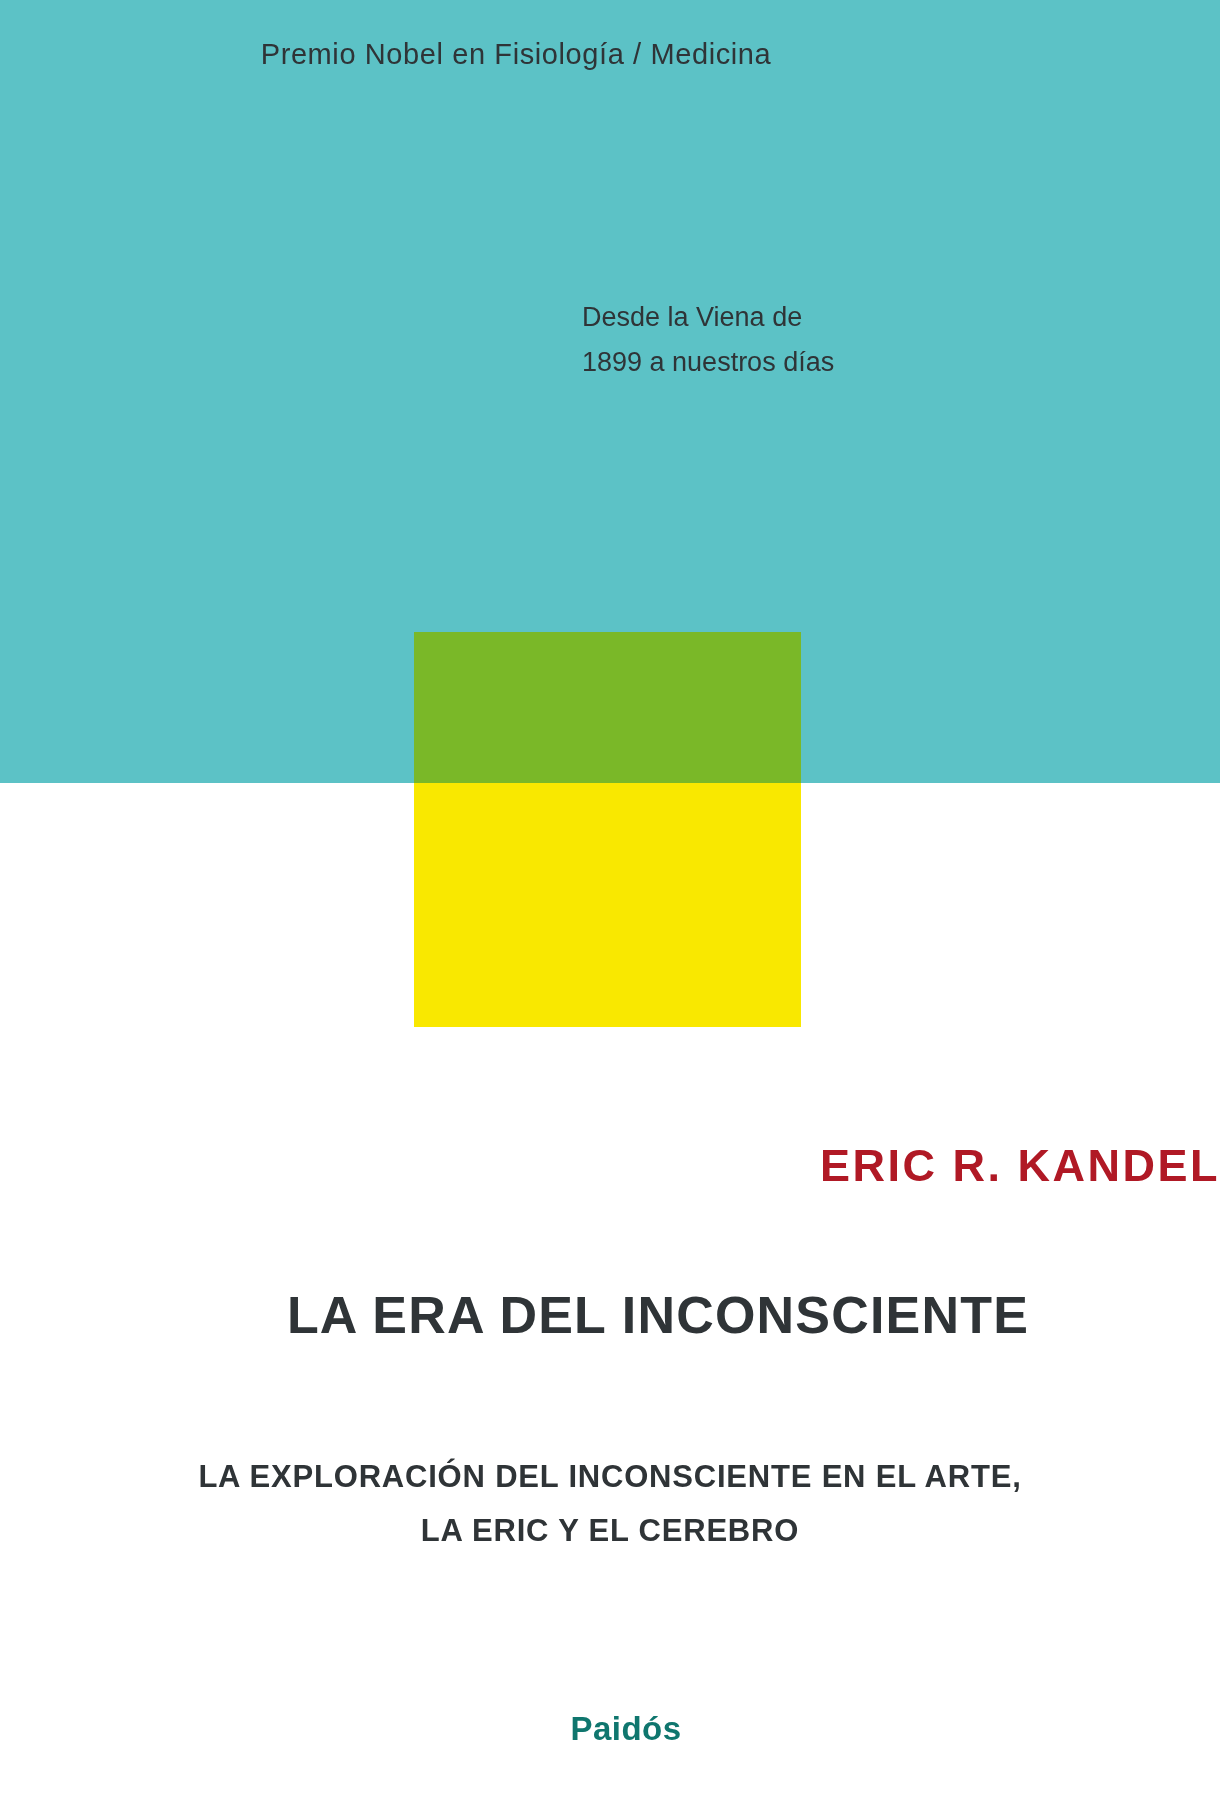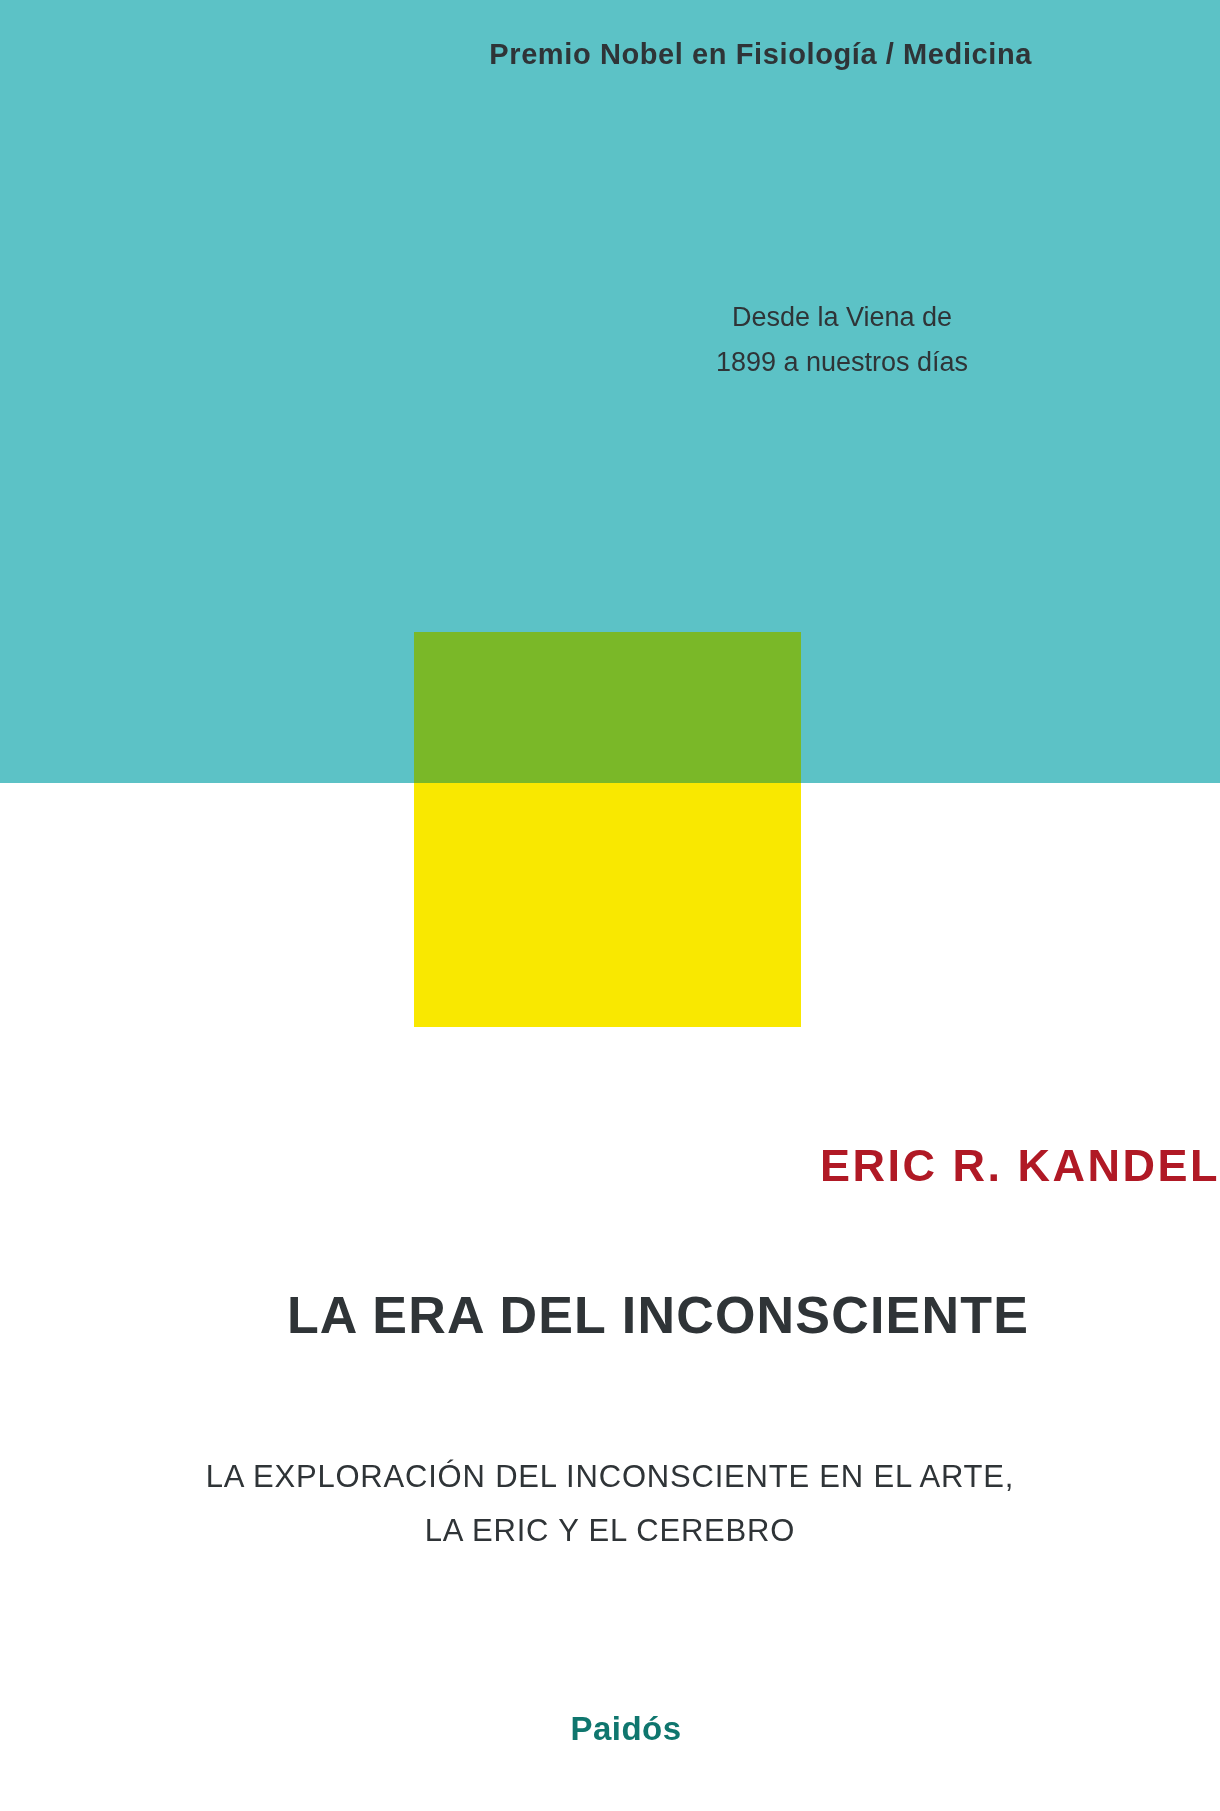--- a/index.html
+++ b/index.html
@@ -27,32 +27,32 @@
     top: 0;
     width: 1220px;
     height: 783px;
     background: #5cc2c6;
   }
   .award-line {
     position: absolute;
     left: 0;
     top: 38px;
     width: 1032px;
-    text-align: right;
+    text-align: center;
     font-size: 29px;
     letter-spacing: 0.6px;
     color: #2f3437;
-    font-weight: 700;
+    font-weight: 400;
   }
   .subtitle-block {
     position: absolute;
     right: 118px;
     top: 295px;
     width: 520px;
-    text-align: center;
+    text-align: left;
     font-size: 27px;
     line-height: 1.65;
     color: #2f3437;
     font-weight: 400;
   }
   
   .square-green {
     position: absolute;
     left: 414px;
     top: 632px;
@@ -94,20 +94,21 @@
   .strapline {
     position: absolute;
     left: 0;
     top: 1450px;
     width: 1220px;
     text-align: center;
     font-size: 31px;
     line-height: 1.75;
     letter-spacing: 0.8px;
     color: #2f3437;
+    font-weight: bold;
   }
   .strapline div { display: block; }
   .publisher {
     position: absolute;
     left: 16px;
     top: 1710px;
     width: 1220px;
     text-align: center;
     font-size: 33px;
     font-weight: bold;

